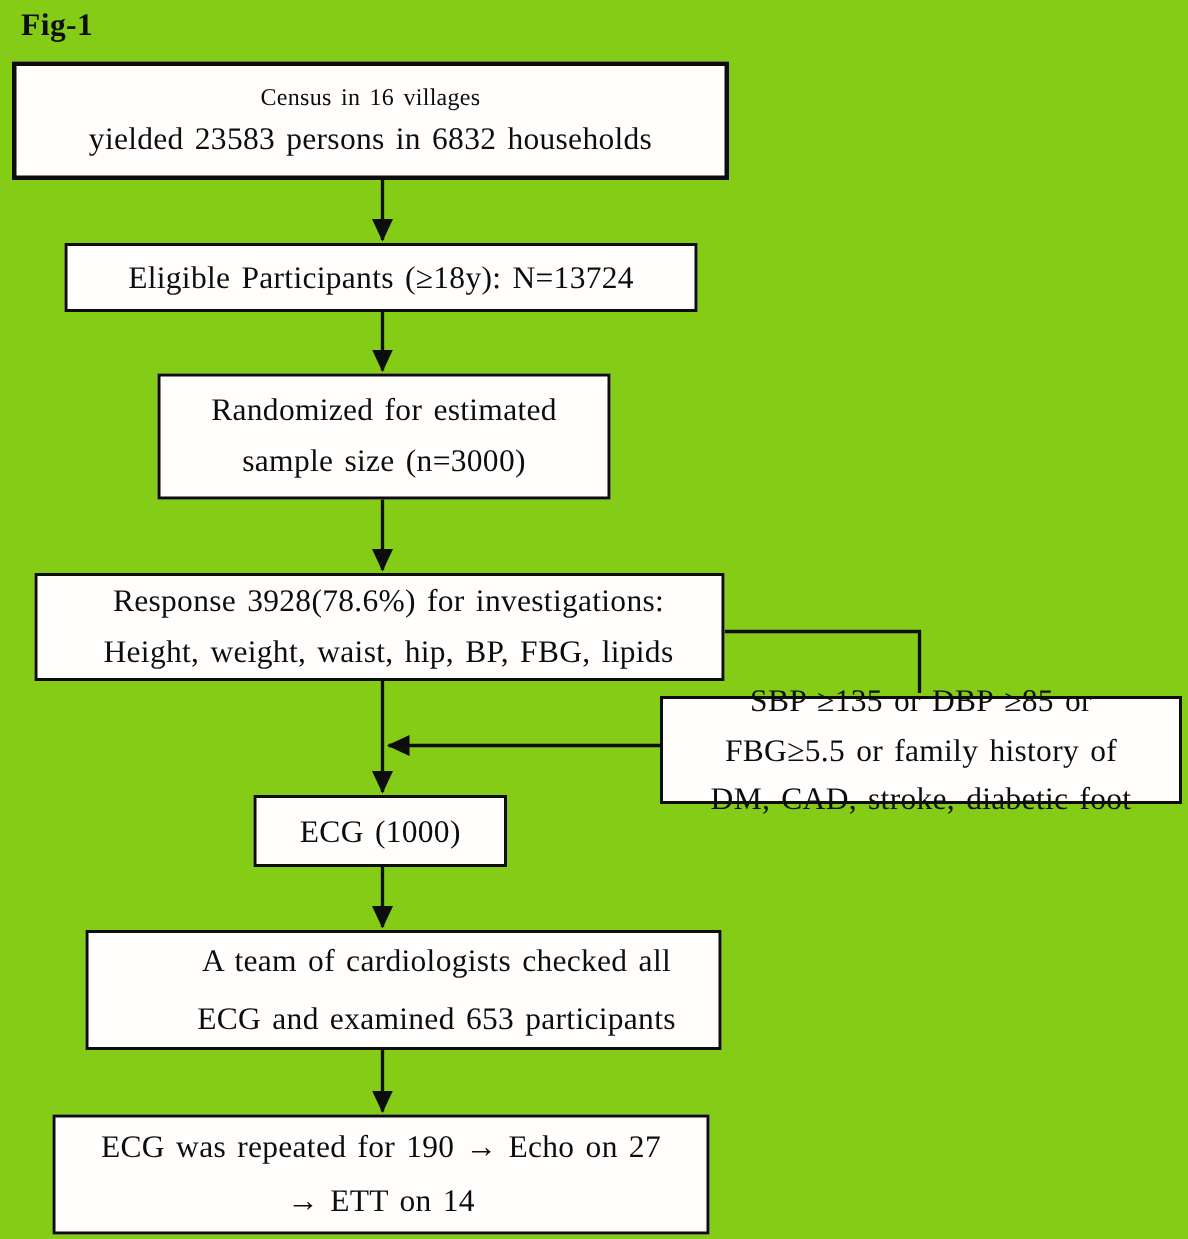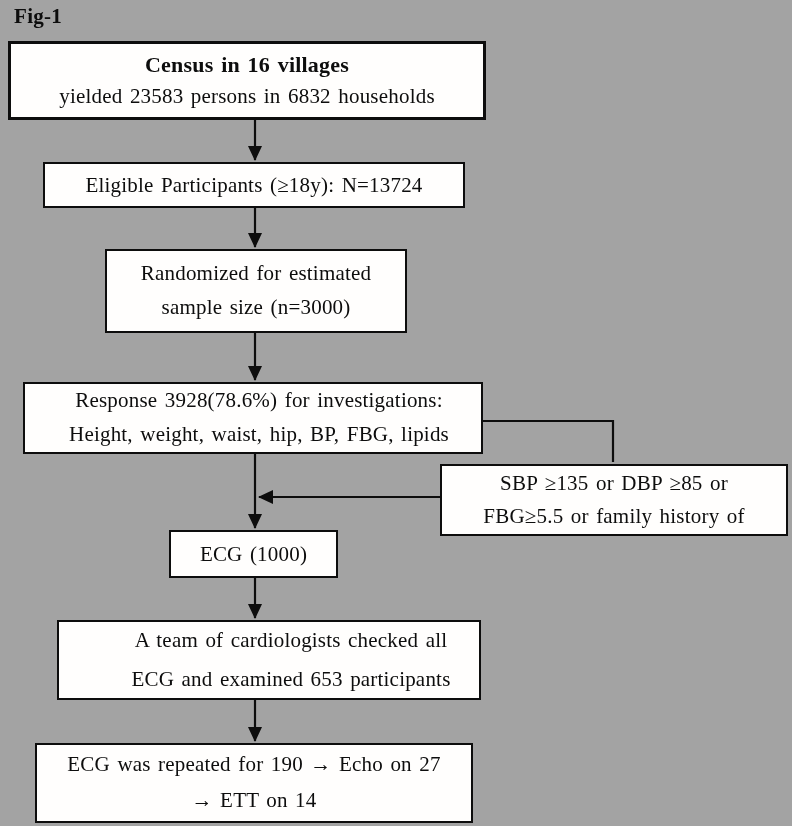--- a/index.html
+++ b/index.html
@@ -1,20 +1,20 @@
 <!DOCTYPE html>
 <html><head>
 <meta charset="utf-8">
 <style>
   html, body { margin: 0; padding: 0; background: #ffffff; }
   .canvas {
     position: relative;
     width: 792px;
     height: 826px;
-    background: #a3a3a3;
+    background: #84cc16;
     font-family: "Liberation Serif", "DejaVu Serif", serif;
     color: #0d0d0d;
     overflow: hidden;
   }
   .fig-label {
     position: absolute;
     left: 14px;
     top: 4px;
     font-weight: bold;
     font-size: 21px;
@@ -34,21 +34,21 @@
     flex-direction: column;
     justify-content: center;
     align-items: center;
     text-align: center;
     font-size: 21px;
     letter-spacing: 0.2px;
     word-spacing: 2px;
     line-height: 1.55;
   }
   .b-census      { left: 8px;   top: 41px;  width: 478px; height: 79px; border-width: 3px; line-height: 1.45; }
-  .b-census .title { font-weight: bold; font-size: 22px; }
+  .b-census .title { font-weight: normal; font-size: 16px; }
   .b-eligible    { left: 43px;  top: 162px; width: 422px; height: 46px; }
   .b-randomized  { left: 105px; top: 249px; width: 302px; height: 84px; line-height: 1.6; }
   .b-response    { left: 23px;  top: 382px; width: 460px; height: 72px; line-height: 1.6; padding-left: 12px; }
   .b-criteria    { left: 440px; top: 464px; width: 348px; height: 72px; line-height: 1.57; }
   .b-ecg         { left: 169px; top: 530px; width: 169px; height: 48px; }
   .b-cardio      { left: 57px;  top: 620px; width: 424px; height: 80px; line-height: 1.85; padding-left: 44px; }
   .b-repeat      { left: 35px;  top: 743px; width: 438px; height: 80px; line-height: 1.7; }
 </style>
 </head>
 <body>
@@ -88,20 +88,21 @@
   </div>
 
   <div class="box b-response">
     <div>Response 3928(78.6%) for investigations:</div>
     <div>Height, weight, waist, hip, BP, FBG, lipids</div>
   </div>
 
   <div class="box b-criteria">
     <div>SBP ≥135 or DBP ≥85 or</div>
     <div>FBG≥5.5 or family history of</div>
+    <div>DM, CAD, stroke, diabetic foot</div>
   </div>
 
   <div class="box b-ecg">
     <div>ECG (1000)</div>
   </div>
 
   <div class="box b-cardio">
     <div>A team of cardiologists checked all</div>
     <div>ECG and examined 653 participants</div>
   </div>

